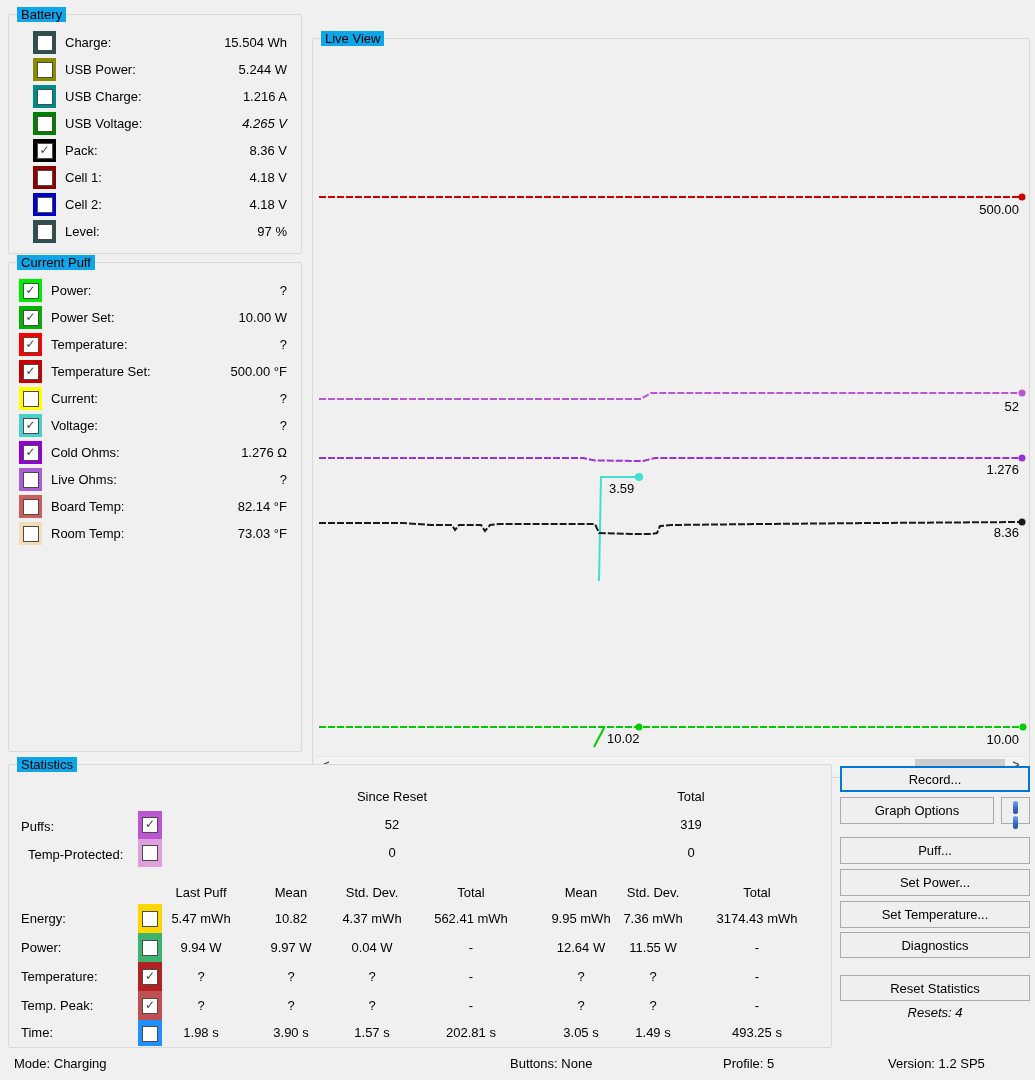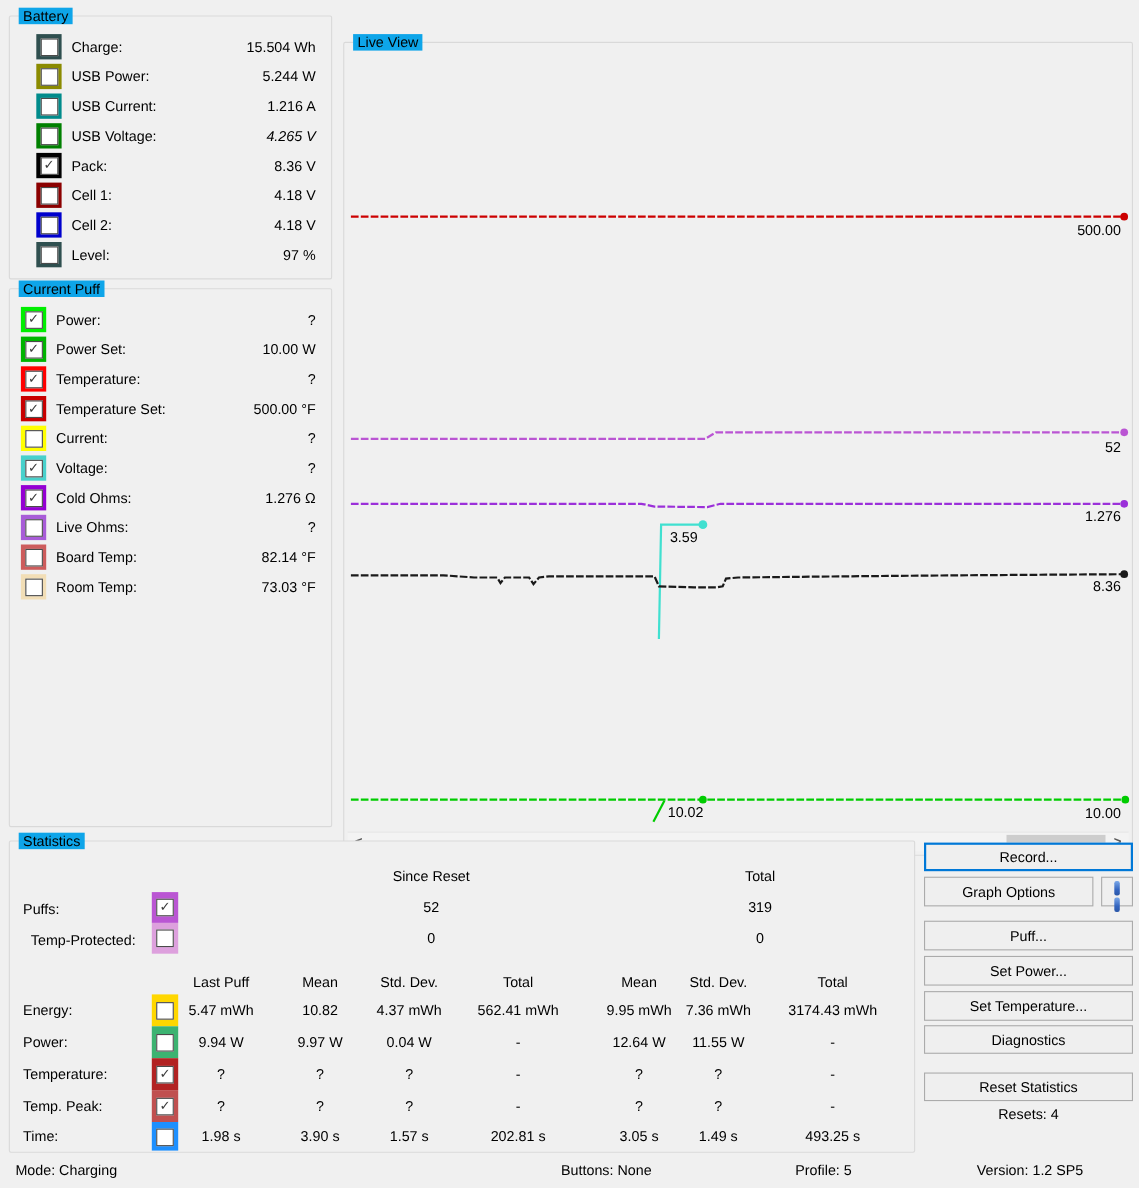--- a/index.html
+++ b/index.html
@@ -68,21 +68,21 @@
     <span class="cbband" style="left: 24px; background: rgb(139, 139, 0);">
         <span class="cbbox"><span></span></span>
       </span>
     <span class="cblabel" style="left:56px;">USB Power:</span>
     <span class="cbvalue" style="width:120px;">5.244 W</span>
   </div>
   <div class="cbrow" style="left:0;top:70px;width:290px;">
     <span class="cbband" style="left: 24px; background: rgb(0, 139, 139);">
         <span class="cbbox"><span></span></span>
       </span>
-    <span class="cblabel" style="left:56px;">USB Current:</span>
+    <span class="cblabel" style="left:56px;">USB Charge:</span>
     <span class="cbvalue" style="width:120px;">1.216 A</span>
   </div>
   <div class="cbrow" style="left:0;top:97px;width:290px;">
     <span class="cbband" style="left: 24px; background: rgb(0, 128, 0);">
         <span class="cbbox"><span></span></span>
       </span>
     <span class="cblabel" style="left:56px;">USB Voltage:</span>
     <span class="cbvalue" style="width:120px;font-style:italic;">4.265 V</span>
   </div>
   <div class="cbrow" style="left:0;top:124px;width:290px;">
@@ -323,21 +323,21 @@
 
 <div style="position:absolute;left:840px;top:764px;width:190px;height:282px;">
   <button class="btn default-btn" style="left:0;top:2px;width:190px;height:26px;">Record...</button>
   <button class="btn" style="left:0;top:33px;width:154px;height:27px;">Graph Options</button>
   <button class="btn" style="left:161px;top:33px;width:29px;height:27px;"><span><span class="pause-bar"></span><span class="pause-bar"></span></span></button>
   <button class="btn" style="left:0;top:73px;width:190px;height:27px;">Puff...</button>
   <button class="btn" style="left:0;top:105px;width:190px;height:27px;">Set Power...</button>
   <button class="btn" style="left:0;top:137px;width:190px;height:27px;">Set Temperature...</button>
   <button class="btn" style="left:0;top:168px;width:190px;height:26px;">Diagnostics</button>
   <button class="btn" style="left:0;top:211px;width:190px;height:26px;">Reset Statistics</button>
-  <div style="position:absolute;left:0;top:241px;width:190px;text-align:center;">Resets: 4</div>
+  <div style="position:absolute;left:0;top:241px;width:190px;text-align:center;font-style:italic;">Resets: 4</div>
 </div>
 
 <div>
   <span class="statusitem" style="left:14px;">Mode: Charging</span>
   <span class="statusitem" style="left:510px;">Buttons: None</span>
   <span class="statusitem" style="left:723px;">Profile: 5</span>
   <span class="statusitem" style="left:888px;">Version: 1.2 SP5</span>
 </div>
 
 </body></html>

